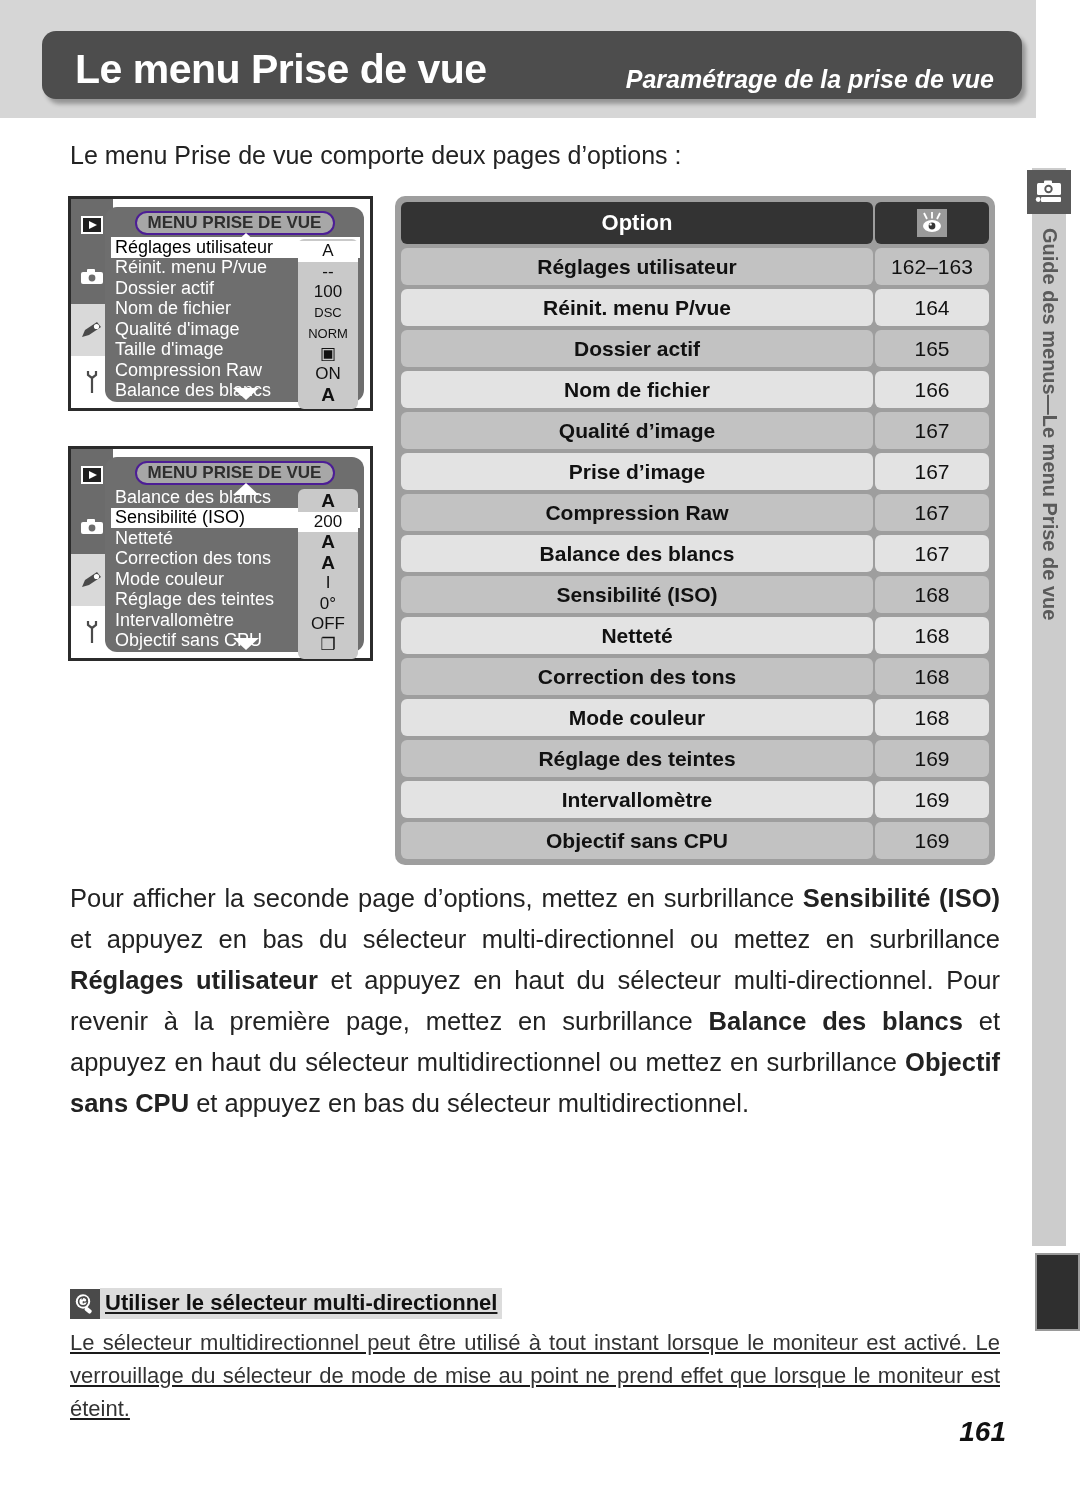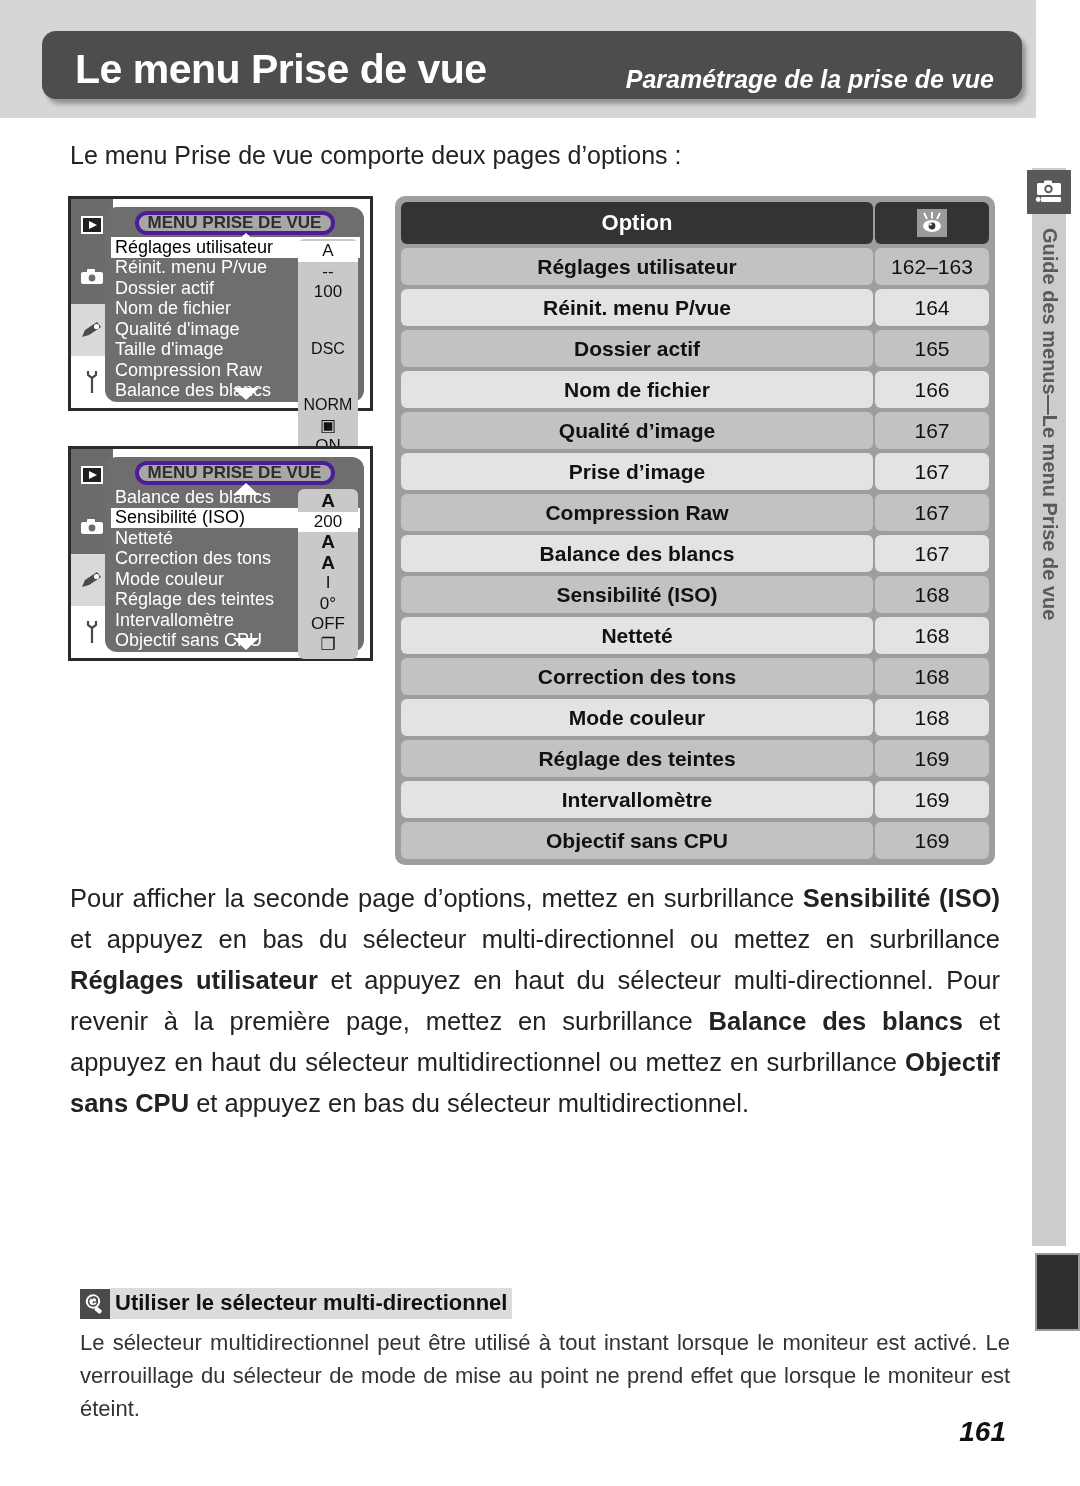--- a/index.html
+++ b/index.html
@@ -86,21 +86,21 @@
   .lcd-tab.dim{ background:#d9d9d9; }
   .lcd-tab svg{ display:block; }
 
   .lcd-body{
     position:absolute; left:34px; top:8px; right:6px; bottom:6px;
     background:#6e6e6e; border-radius:12px;
   }
   .lcd-title{
     position:absolute; left:50%; transform:translateX(-50%); top:4px;
     width:200px; height:24px; border-radius:12px;
-    background:#a7a7a7; border:4px solid #4c1d95;
+    background:#a7a7a7; border:2px solid #4c1d95;
     color:#2e2e2e; font-size:17px; font-weight:bold;
     display:flex; align-items:center; justify-content:center;
     white-space:nowrap;
   }
   .lcd-rows{
     position:absolute; left:6px; right:4px; top:30px;
   }
   .lcd-row{
     height:20.5px; display:flex; align-items:center;
     font-size:18px; color:#ffffff; padding-left:4px;
@@ -109,21 +109,21 @@
   .lcd-row.sel{ background:#ffffff; color:#000000; }
   .lcd-valuecol{
     position:absolute; right:6px; top:32px; width:60px;
     background:#c9c9c9; border-radius:6px; padding:2px 0 4px 0;
   }
   .lcd-val{
     height:20.5px; display:flex; align-items:center; justify-content:center;
     font-size:17px; color:#111; white-space:nowrap;
   }
   .lcd-val.b{ font-weight:bold; font-size:19px; }
-  .lcd-val.sm{ font-size:16px;margin-top:36px; }
+  .lcd-val.sm{ font-size:13px; }
   .lcd-val.sel{ background:#ffffff; }
   .lcd-arrow-up, .lcd-arrow-dn{
     position:absolute; left:128px; width:0; height:0;
   }
   .lcd-arrow-up{ top:26px; border-left:13px solid transparent; border-right:13px solid transparent; border-bottom:12px solid #ffffff; }
   .lcd-arrow-dn{ bottom:2px; border-left:13px solid transparent; border-right:13px solid transparent; border-top:12px solid #ffffff; }
 
   
   .opt-table{
     position:absolute; left:395px; top:196px; width:600px;
@@ -152,21 +152,21 @@
   
   .body-par{
     position:absolute; left:70px; top:852px; width:930px;
     font-size:25.5px; line-height:41px; color:#222;
     text-align:justify;
   }
   .body-par b{ font-weight:bold; }
 
   
   .note{
-    position:absolute; left:80px; top:1288px; width:930px;
+    position:absolute; left:70px; top:1288px; width:930px;text-decoration:underline;
   }
   .note-head{ display:flex; align-items:center; gap:0px; }
   .note-icon{
     width:30px; height:30px; background:#4a4a4a;
     display:flex; align-items:center; justify-content:center; flex:0 0 auto;
   }
   .note-title{
     background:#dcdcdc; font-size:22px; font-weight:bold; color:#111;
     padding:2px 5px 3px 5px; white-space:nowrap;
   }

